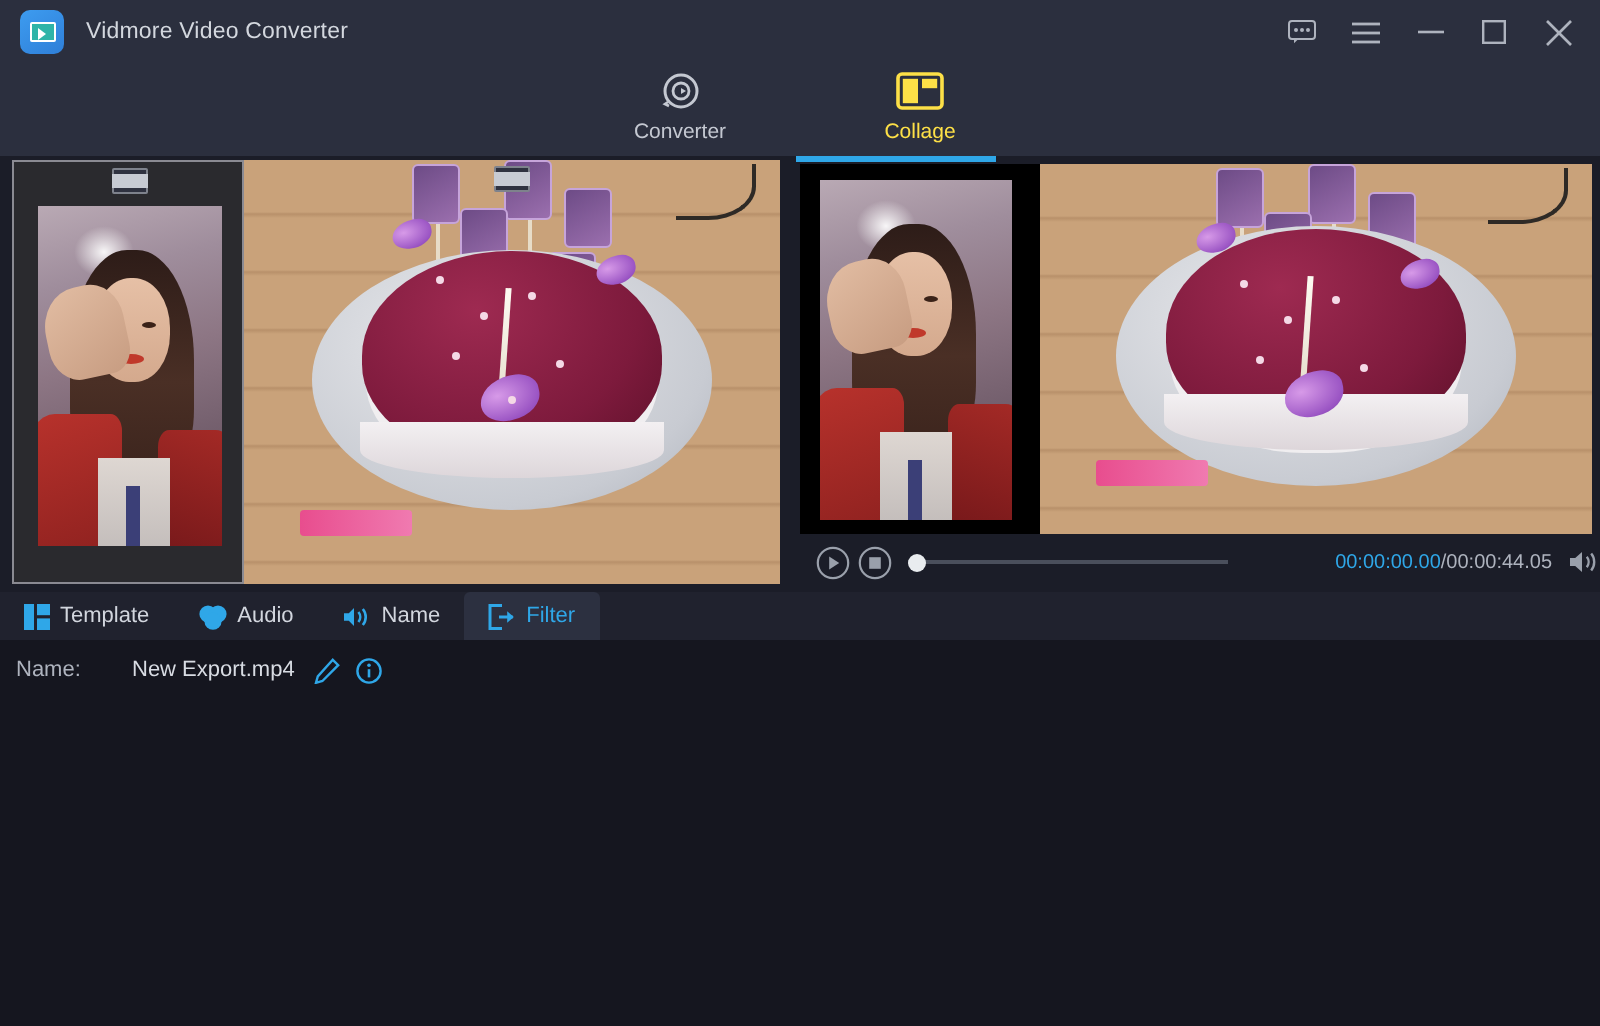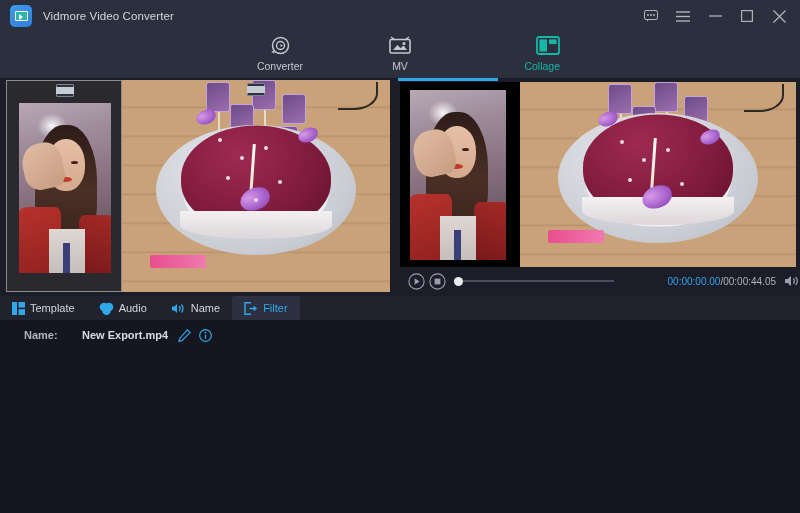--- a/index.html
+++ b/index.html
@@ -57,21 +57,21 @@
     background: #2b2f3e;
     display: flex; align-items: flex-start; justify-content: center; gap: 40px;
   }
   .nav-item {
     width: 80px; padding-top: 2px;
     display: flex; flex-direction: column; align-items: center;
     color: #c4c8d1;
   }
   .nav-item .nico { height: 22px; display: flex; align-items: center; justify-content: center; }
   .nav-item .nlabel { font-size: 10.5px; margin-top: 4px; }
-  .nav-item.active { color: #14b8a6; align-items: flex-end; }
+  .nav-item.active { color: #fde047; }
 
   
   .workspace {
     position: absolute; left: 0; top: 78px; width: 800px; height: 218px;
     background: #1b1d28;
     display: flex;
   }
   .editor-pane {
     position: relative; width: 398px; height: 218px;
     background: #1b1d28; padding: 2px 4px 4px 6px;
@@ -237,21 +237,21 @@
     background: #2c3040; color: #2fa7e8; border-radius: 3px 3px 0 0;
   }
 
   
   .export {
     position: absolute; left: 0; top: 320px; width: 800px; height: 193px;
     background: #15161f;
   }
   .row { display: flex; align-items: center; height: 28px; }
   .lbl { font-size: 11px; color: #aeb3be; }
-  .name-row { padding-left: 24px; height: 30px; font-weight: bold; }
+  .name-row { padding-left: 8px; height: 30px; }
   .name-row .lbl { width: 56px; }
   .name-val { font-size: 11px; color: #d8dce3; margin-left: 2px; }
   .mini-ico { margin-left: 10px; color: #2fa7e8; display: flex; align-items: center; }
 </style>
 </head>
 <body>
 
 <div id="app">
 
   <div class="titlebar">
@@ -303,31 +303,20 @@
     <div class="nav-item">
       <span class="nico">
         <svg width="21" height="21" viewBox="0 0 21 21">
             <circle cx="10.5" cy="10.5" r="8" fill="none" stroke="currentColor" stroke-width="1.5"></circle>
             <circle cx="10.5" cy="10.5" r="4" fill="none" stroke="currentColor" stroke-width="1.4"></circle>
             <path d="M10.5 9 L13 10.5 L10.5 12 Z" fill="currentColor"></path>
             <path d="M4 16 l-1.5 1 l2 1" fill="none" stroke="currentColor" stroke-width="1.3"></path>
           </svg>
       </span>
       <span class="nlabel">Converter</span>
-    </div>
-    <div class="nav-item">
-      <span class="nico">
-        <svg width="24" height="20" viewBox="0 0 24 20">
-            <path d="M3 2 L7 5 M21 2 L17 5" stroke="currentColor" stroke-width="1.4" fill="none"></path>
-            <rect x="2" y="4.5" width="20" height="13.5" rx="1.5" fill="none" stroke="currentColor" stroke-width="1.6"></rect>
-            <path d="M5 15 l4.5-5 l3 3.2 l3-2.6 L19 15 Z" fill="currentColor"></path>
-            <circle cx="16" cy="8.4" r="1.5" fill="currentColor"></circle>
-          </svg>
-      </span>
-      <span class="nlabel">MV</span>
     </div>
     <div class="nav-item active">
       <span class="nico">
         <svg width="24" height="19" viewBox="0 0 24 19">
             <rect x="1" y="1" width="22" height="17" rx="2" fill="none" stroke="currentColor" stroke-width="1.8"></rect>
             <rect x="3.4" y="3.4" width="7.6" height="12.2" fill="currentColor"></rect>
             <rect x="13" y="3.4" width="7.6" height="4.7" fill="currentColor"></rect>
           </svg>
       </span>
       <span class="nlabel">Collage</span>

